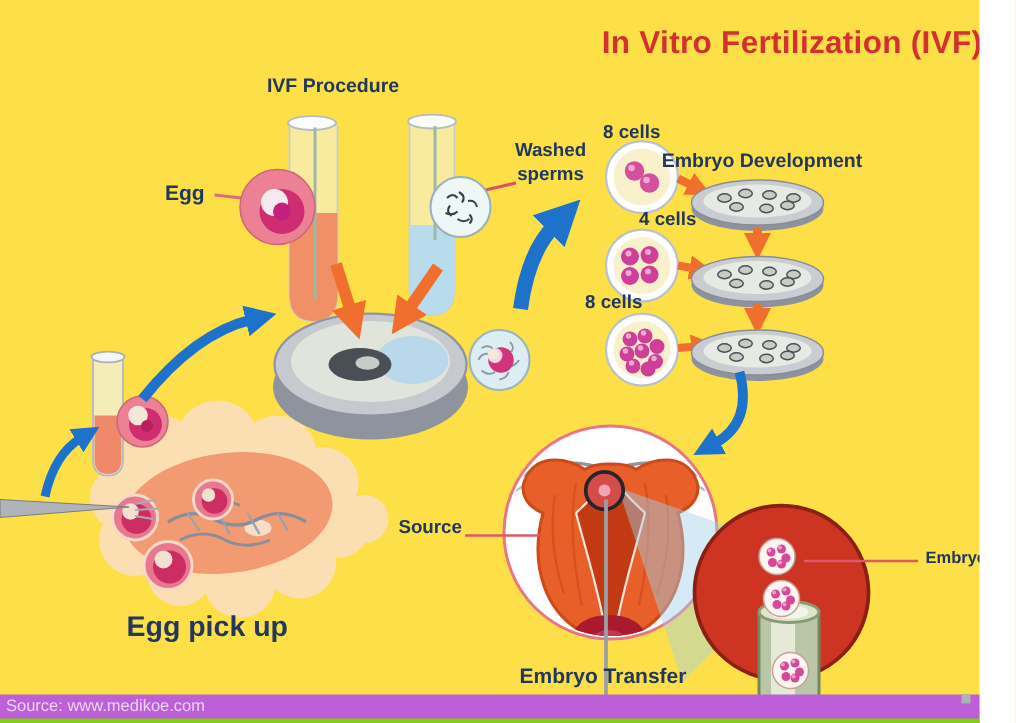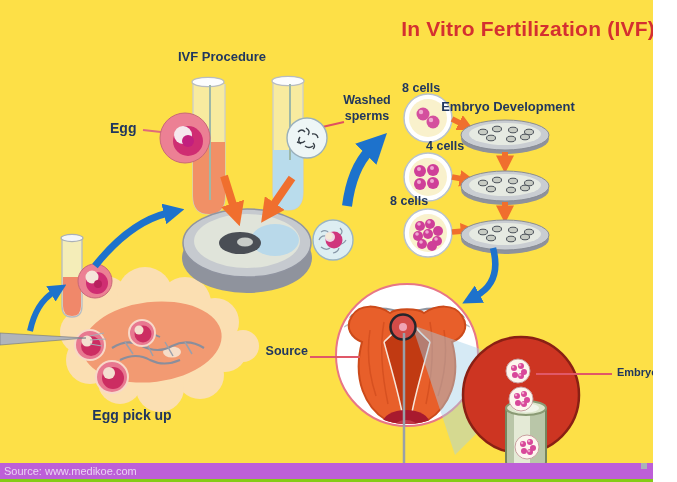--- a/index.html
+++ b/index.html
@@ -385,26 +385,27 @@
 
   <div class="lbl sm ctr" style="left:340px;top:93px;width:54px;">
     <div>Washed</div>
     <div>sperms</div>
   </div>
 
   <div class="lbl sm" style="left:402px;top:81px;">8 cells</div>
   <div class="lbl sm" style="left:426px;top:139px;">4 cells</div>
   <div class="lbl sm" style="left:390px;top:194px;">8 cells</div>
 
-  <div class="lbl ctr" style="left:72px;top:407px;width:120px;font-size:14px;">
+  <div class="lbl ctr" style="left:72px;top:407px;width:120px;font-size:19px;text-align:right;">
     <div>Egg pick up</div>
   </div>
 
   <div class="lbl sm rt" style="left:252px;top:344px;width:56px;">Source</div>
 
+  <div class="lbl ctr" style="left:342px;top:442px;width:120px;font-size:14px;">Embryo Transfer</div>
 
   <div class="lbl" style="left:617px;top:366px;font-size:11px;font-weight:600;">Embryo</div>
 
   <div id="footer-bar">
     <div id="footer-text">Source: www.medikoe.com</div>
   </div>
   <div id="footer-notch"></div>
 
 </div>
 

